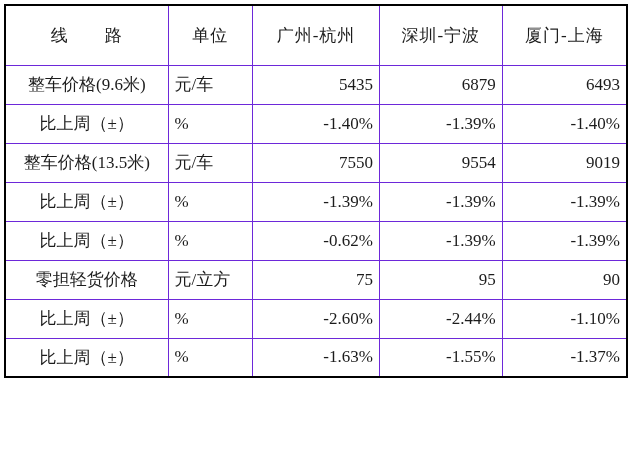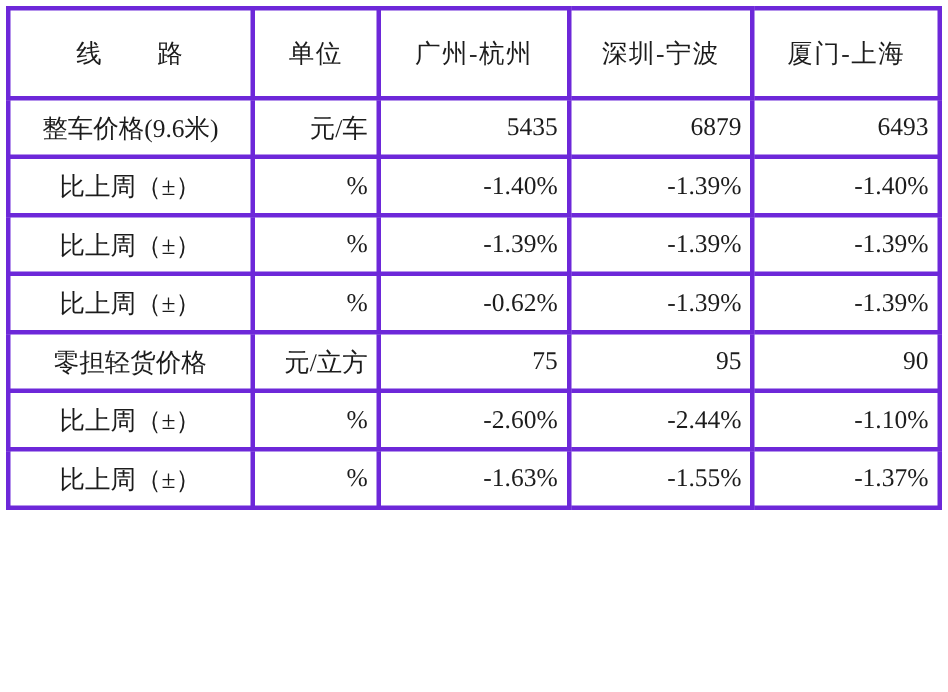--- a/index.html
+++ b/index.html
@@ -26,42 +26,42 @@
     background: #ffffff;
   }
   .price-table col.c-route { width: 162px; }
   .price-table col.c-unit  { width: 84px;  }
   .price-table col.c-v1    { width: 126px; }
   .price-table col.c-v2    { width: 122px; }
   .price-table col.c-v3    { width: 124px; }
 
   .price-table th,
   .price-table td {
-    border: 3px solid #6d28d9;
+    border: 1px solid #6d28d9;
     font-size: 17px;
     font-weight: normal;
     padding: 0 6px;
     box-sizing: border-box;
     overflow: hidden;
     white-space: nowrap;
   }
   .price-table thead th {
     height: 60px;
     text-align: center;
     letter-spacing: 1px;
   }
   .price-table tbody tr {
     height: 39px;
   }
   .cell-label {
     text-align: center;
     padding-left: 9px;
   }
   .cell-unit {
-    text-align: right;
+    text-align: left;
   }
   .cell-value {
     text-align: right;
     padding-right: 10px;
   }
 </style>
 </head>
 <body>
 
 <div class="table-wrap">
@@ -91,20 +91,27 @@
         <td class="cell-value">6493</td>
       </tr>
       <tr>
         <td class="cell-label">比上周（±）</td>
         <td class="cell-unit">%</td>
         <td class="cell-value">-1.40%</td>
         <td class="cell-value">-1.39%</td>
         <td class="cell-value">-1.40%</td>
       </tr>
       <tr>
+        <td class="cell-label">整车价格(13.5米)</td>
+        <td class="cell-unit">元/车</td>
+        <td class="cell-value">7550</td>
+        <td class="cell-value">9554</td>
+        <td class="cell-value">9019</td>
+      </tr>
+      <tr>
         <td class="cell-label">比上周（±）</td>
         <td class="cell-unit">%</td>
         <td class="cell-value">-1.39%</td>
         <td class="cell-value">-1.39%</td>
         <td class="cell-value">-1.39%</td>
       </tr>
       <tr>
         <td class="cell-label">比上周（±）</td>
         <td class="cell-unit">%</td>
         <td class="cell-value">-0.62%</td>

